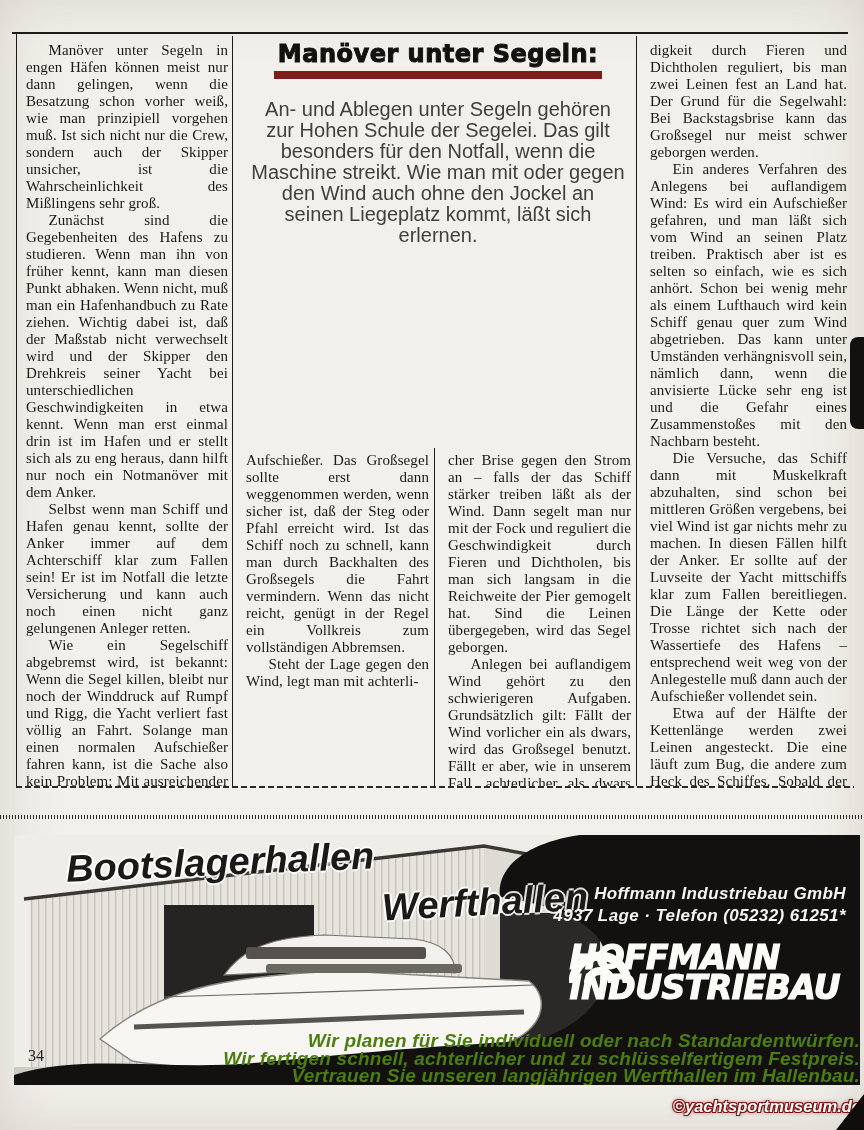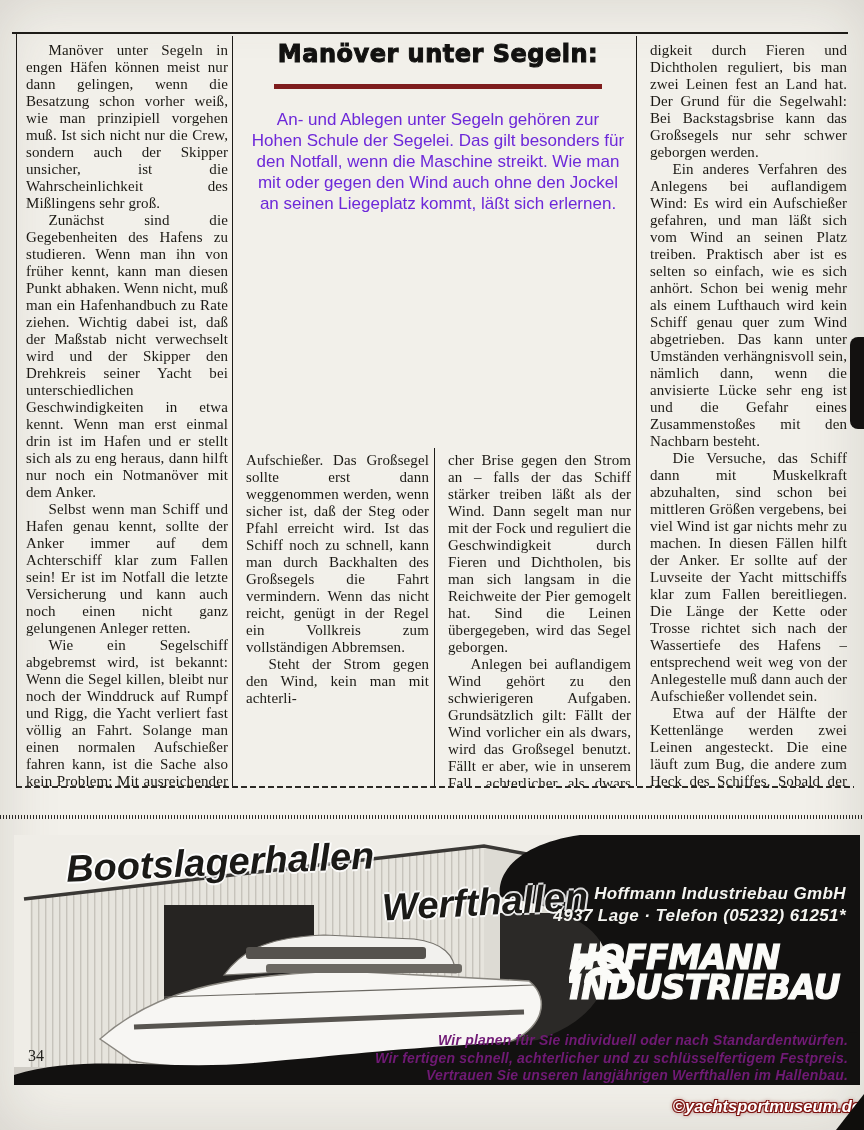--- a/index.html
+++ b/index.html
@@ -22,45 +22,45 @@
   .bodycol p{margin:0;text-indent:1.5em;}
   .bodycol p.cont{text-indent:0;}
   #col1{left:26px;top:42px;width:202px;height:744px;}
   #col2{left:246px;top:452px;width:183px;height:334px;}
   #col3{left:448px;top:452px;width:183px;height:334px;}
   #col4{left:650px;top:42px;width:197px;height:744px;}
 
   #header{position:absolute;left:242px;top:40px;width:392px;text-align:center;
           font-family:"Liberation Sans",sans-serif;color:#121110;}
   .kicker{display:inline-block;font-family:"DejaVu Sans",sans-serif;font-weight:700;
-          font-size:24px;letter-spacing:.5px;border-bottom:5px solid #7f1d1d;
-          padding:0 4px 16px;-webkit-text-stroke:1px #131311;}
+          font-size:24px;letter-spacing:.5px;border-bottom:8px solid #7f1d1d;
+          padding:0 4px 3px;-webkit-text-stroke:1px #131311;}
   .headline{margin-top:6px;font-family:"DejaVu Sans",sans-serif;font-weight:700;
             font-size:49px;line-height:52px;letter-spacing:-1.5px;
             -webkit-text-stroke:2px #121110;}
-  .standfirst{margin:20px auto 0;width:376px;font-size:17px;line-height:21px;
-              font-weight:400;color:#6d28d9;}
+  .standfirst{margin:20px auto 0;width:376px;font-size:20px;line-height:21px;
+              font-weight:400;color:#404040;}
 
   #ad{position:absolute;left:14px;top:835px;width:846px;height:250px;overflow:hidden;
       font-family:"Liberation Sans",sans-serif;}
   #ad svg{position:absolute;left:0;top:0;}
   .ad-label{position:absolute;font-style:italic;font-weight:700;font-size:38px;
       color:#1b1a17;white-space:nowrap;
       text-shadow:2px 0 0 rgba(255,255,255,.85),-2px 0 0 rgba(255,255,255,.85),
                   0 2px 0 rgba(255,255,255,.85),0 -2px 0 rgba(255,255,255,.85);}
   .ad-label1{left:52px;top:6px;transform:rotate(-2.5deg);}
   .ad-label2{left:368px;top:46px;transform:rotate(-3deg);}
   .ad-address{position:absolute;right:14px;top:48px;text-align:right;color:#f4f4f0;
       font-style:italic;font-weight:700;font-size:17px;line-height:22px;letter-spacing:.4px;}
   .ad-logo{position:absolute;right:20px;top:108px;text-align:left;color:#fbfbf8;
       font-style:italic;font-weight:700;font-family:"DejaVu Sans",sans-serif;
       font-size:33px;line-height:30px;letter-spacing:-.5px;-webkit-text-stroke:1.2px #fbfbf8;}
   .ad-logo .row1{display:flex;align-items:flex-end;gap:6px;}
-  .ad-tagline{position:absolute;right:12px;top:197px;text-align:right;color:#701a75;
-      font-style:italic;font-weight:700;font-size:14px;line-height:17.6px;letter-spacing:.2px;}
+  .ad-tagline{position:absolute;right:0;top:197px;text-align:right;color:#4d7c0f;
+      font-style:italic;font-weight:700;font-size:19px;line-height:17.6px;letter-spacing:.2px;}
 
   #pagenum{position:absolute;left:28px;top:1047px;font-size:16px;color:#21201c;}
   #watermark{position:absolute;right:3px;top:1097px;font-family:"Liberation Sans",sans-serif;
       font-weight:700;font-style:italic;font-size:16.5px;color:#fff;white-space:nowrap;
       text-shadow:-1px -1px 0 #7d1310,1px -1px 0 #7d1310,-1px 1px 0 #7d1310,
                   1px 1px 0 #7d1310,0 0 4px #7d1310;}
   #edge-tab{position:absolute;left:850px;top:337px;width:14px;height:92px;
       background:#131110;border-radius:8px 0 0 8px;}
   #corner-wedge{position:absolute;right:0;bottom:0;width:28px;height:36px;background:#0f0e0c;
       clip-path:polygon(100% 0,100% 100%,0 100%);}
@@ -84,28 +84,28 @@
   </div>
 
   <div id="col1" class="bodycol">
     <p>Manöver unter Segeln in engen Häfen können meist nur dann gelingen, wenn die Besatzung schon vorher weiß, wie man prinzipiell vorgehen muß. Ist sich nicht nur die Crew, sondern auch der Skipper unsicher, ist die Wahrscheinlichkeit des Mißlingens sehr groß.</p>
     <p>Zunächst sind die Gegebenheiten des Hafens zu studieren. Wenn man ihn von früher kennt, kann man diesen Punkt abhaken. Wenn nicht, muß man ein Hafenhandbuch zu Rate ziehen. Wichtig dabei ist, daß der Maßstab nicht verwechselt wird und der Skipper den Drehkreis seiner Yacht bei unterschiedlichen Geschwindigkeiten in etwa kennt. Wenn man erst einmal drin ist im Hafen und er stellt sich als zu eng heraus, dann hilft nur noch ein Notmanöver mit dem Anker.</p>
     <p>Selbst wenn man Schiff und Hafen genau kennt, sollte der Anker immer auf dem Achterschiff klar zum Fallen sein! Er ist im Notfall die letzte Versicherung und kann auch noch einen nicht ganz gelungenen Anleger retten.</p>
     <p>Wie ein Segelschiff abgebremst wird, ist bekannt: Wenn die Segel killen, bleibt nur noch der Winddruck auf Rumpf und Rigg, die Yacht verliert fast völlig an Fahrt. Solange man einen normalen Aufschießer fahren kann, ist die Sache also kein Problem: Mit ausreichender Geschwindigkeit läuft man auf den anvisierten Platz zu, birgt das Vorsegel und fährt einen</p>
   </div>
   <div id="col2" class="bodycol">
     <p class="cont">Aufschießer. Das Großsegel sollte erst dann weggenommen werden, wenn sicher ist, daß der Steg oder Pfahl erreicht wird. Ist das Schiff noch zu schnell, kann man durch Backhalten des Großsegels die Fahrt vermindern. Wenn das nicht reicht, genügt in der Regel ein Vollkreis zum vollständigen Abbremsen.</p>
-    <p>Steht der Strom gegen den Wind, kein man mit achterli-</p>
+    <p>Steht der Lage gegen den Wind, legt man mit achterli-</p>
   </div>
   <div id="col3" class="bodycol">
     <p class="cont">cher Brise gegen den Strom an – falls der das Schiff stärker treiben läßt als der Wind. Dann segelt man nur mit der Fock und reguliert die Geschwindigkeit durch Fieren und Dichtholen, bis man sich langsam in die Reichweite der Pier gemogelt hat. Sind die Leinen übergegeben, wird das Segel geborgen.</p>
     <p>Anlegen bei auflandigem Wind gehört zu den schwierigeren Aufgaben. Grundsätzlich gilt: Fällt der Wind vorlicher ein als dwars, wird das Großsegel benutzt. Fällt er aber, wie in unserem Fall, achterlicher als dwars ein, bleibt ein Vorsegel stehen. Auch hier wird die Geschwin-</p>
   </div>
   <div id="col4" class="bodycol">
-    <p class="cont">digkeit durch Fieren und Dichtholen reguliert, bis man zwei Leinen fest an Land hat. Der Grund für die Segelwahl: Bei Backstagsbrise kann das Großsegels nur sehr schwer geborgen werden.</p>
+    <p class="cont">digkeit durch Fieren und Dichtholen reguliert, bis man zwei Leinen fest an Land hat. Der Grund für die Segelwahl: Bei Backstagsbrise kann das Großsegel nur meist schwer geborgen werden.</p>
     <p>Ein anderes Verfahren des Anlegens bei auflandigem Wind: Es wird ein Aufschießer gefahren, und man läßt sich vom Wind an seinen Platz treiben. Praktisch aber ist es selten so einfach, wie es sich anhört. Schon bei wenig mehr als einem Lufthauch wird kein Schiff genau quer zum Wind abgetrieben. Das kann unter Umständen verhängnisvoll sein, nämlich dann, wenn die anvisierte Lücke sehr eng ist und die Gefahr eines Zusammenstoßes mit den Nachbarn besteht.</p>
     <p>Die Versuche, das Schiff dann mit Muskelkraft abzuhalten, sind schon bei mittleren Größen vergebens, bei viel Wind ist gar nichts mehr zu machen. In diesen Fällen hilft der Anker. Er sollte auf der Luvseite der Yacht mittschiffs klar zum Fallen bereitliegen. Die Länge der Kette oder Trosse richtet sich nach der Wassertiefe des Hafens – entsprechend weit weg von der Anlegestelle muß dann auch der Aufschießer vollendet sein.</p>
     <p>Etwa auf der Hälfte der Kettenlänge werden zwei Leinen angesteckt. Die eine läuft zum Bug, die andere zum Heck des Schiffes. Sobald der Anker gefaßt hat, kann man über diese beiden Leinen die Stellung des Schiffes zum Wind und zur Pier</p>
   </div>
 
   <div id="ad">
     <svg width="846" height="250" viewBox="0 0 846 250">
       <defs>
         <pattern id="corr" width="7" height="10" patternUnits="userSpaceOnUse">
           <rect width="7" height="10" fill="#e6e4dd"></rect>

